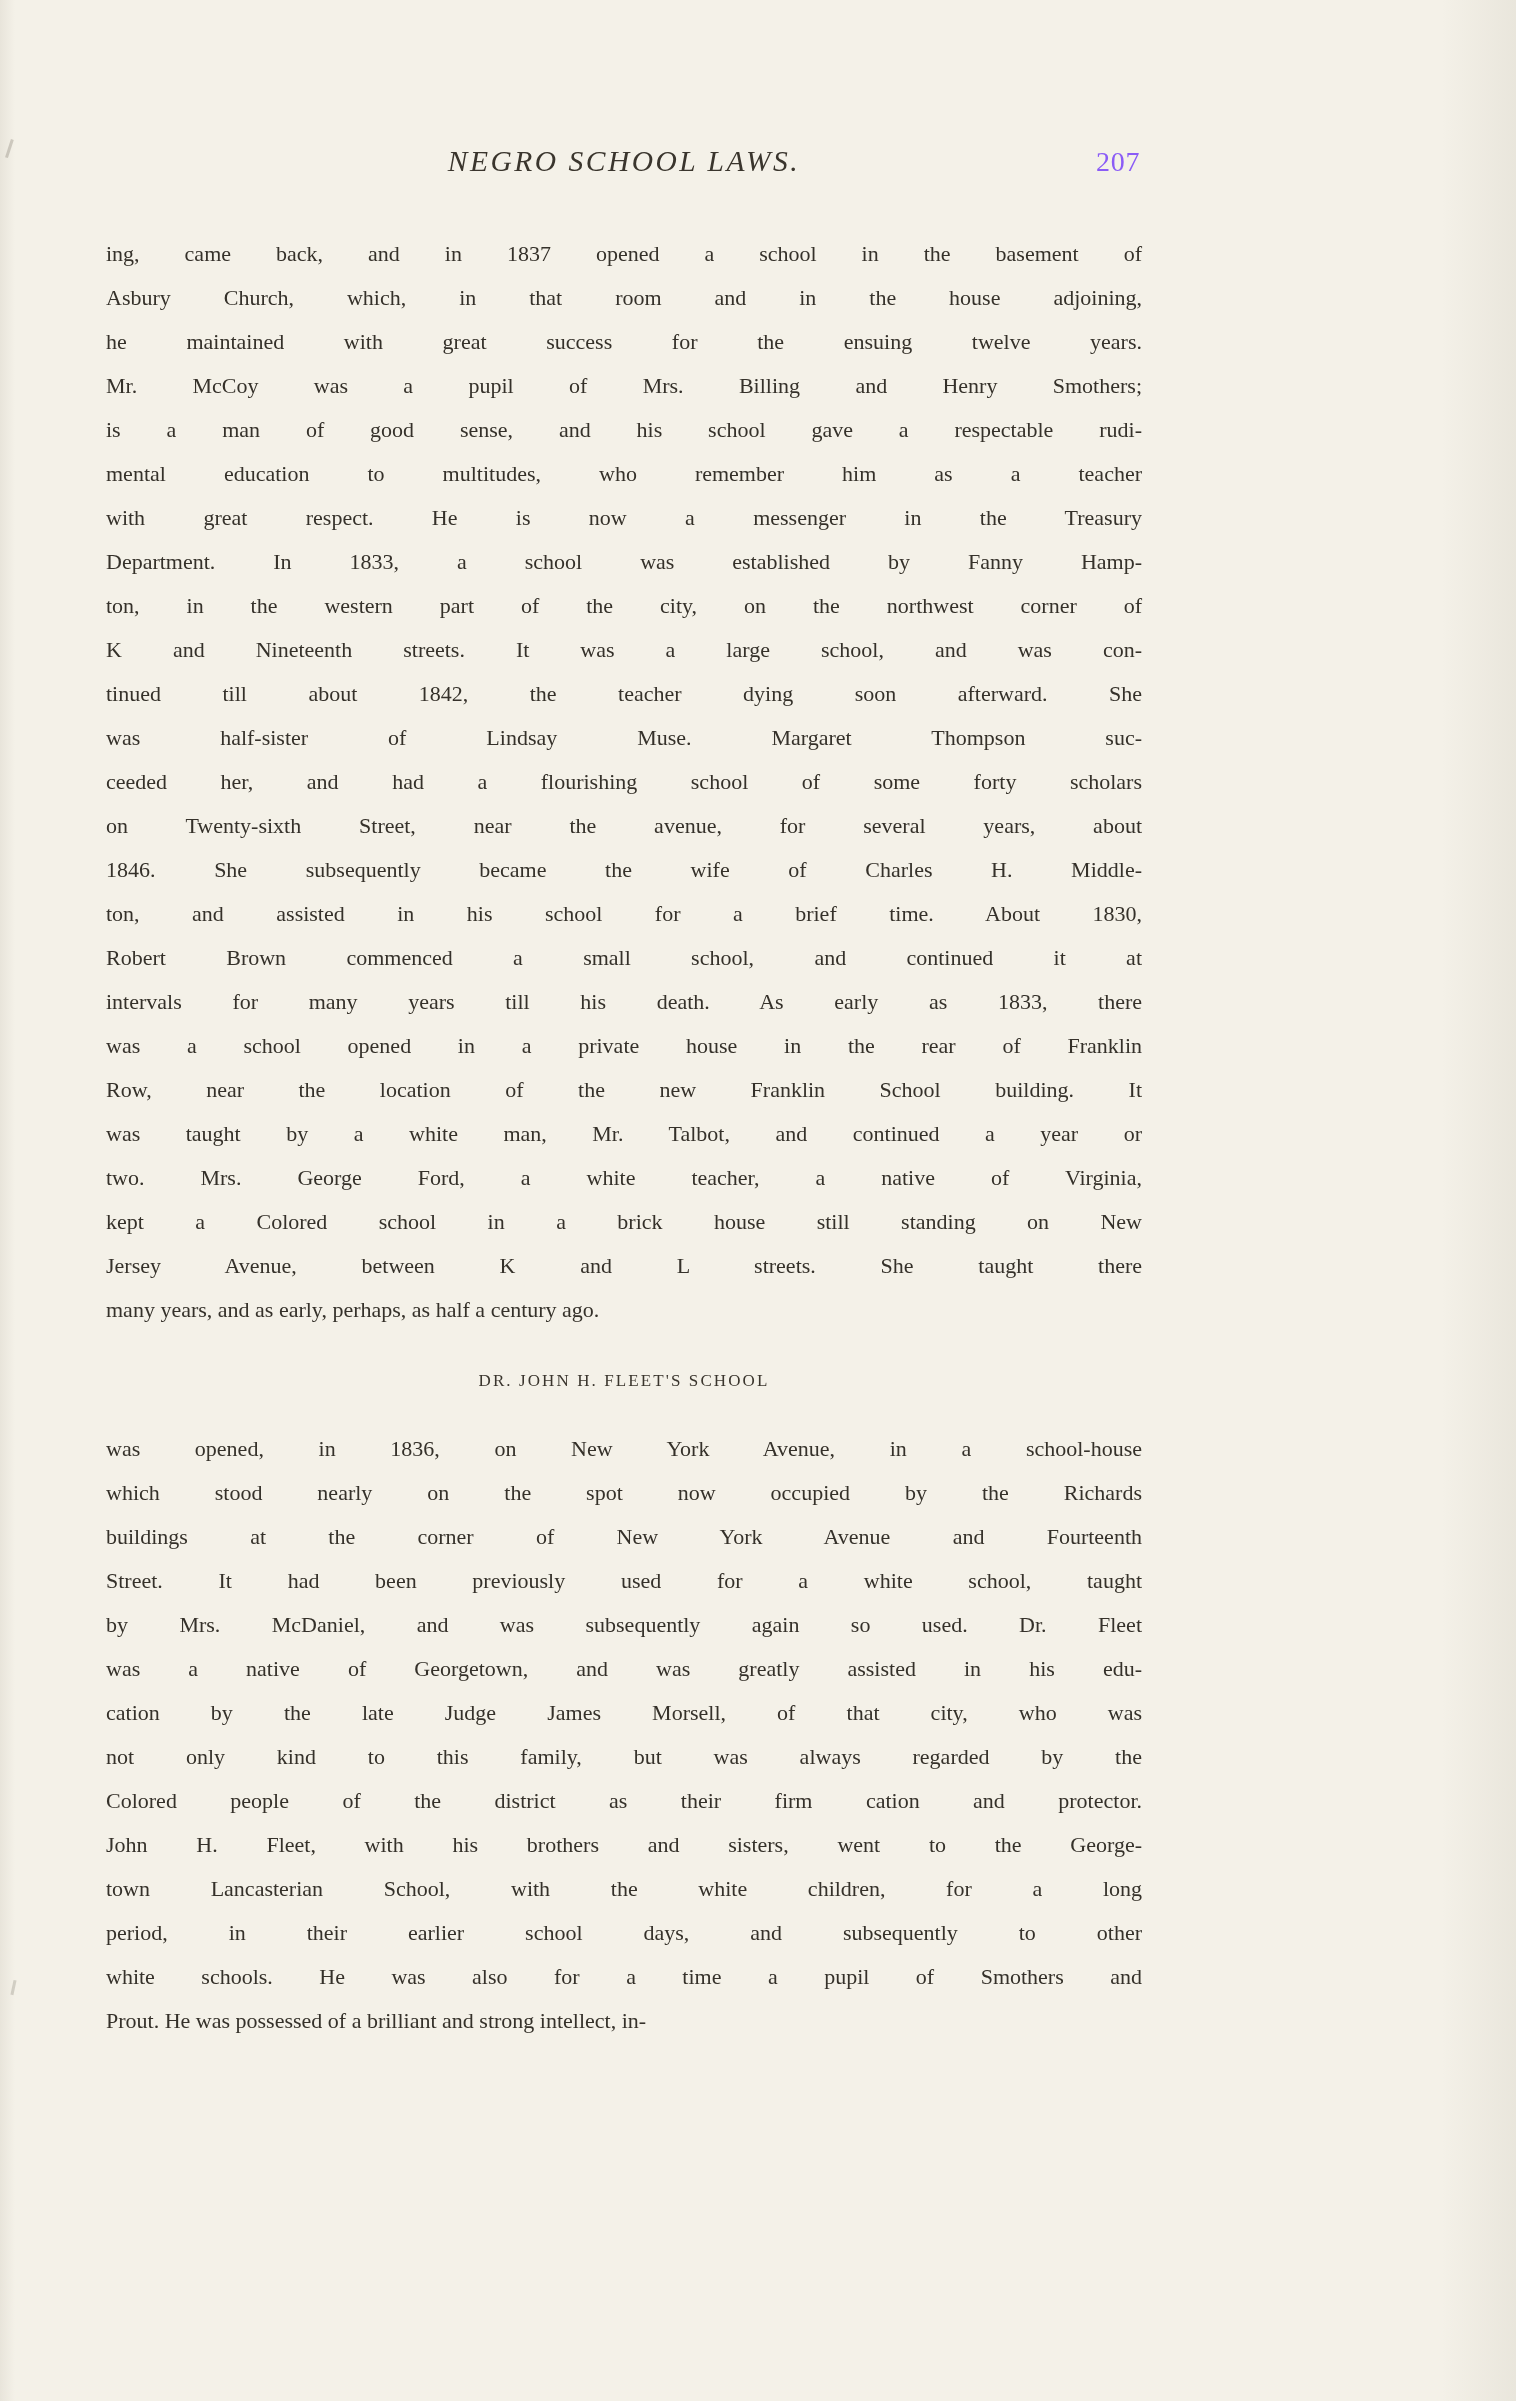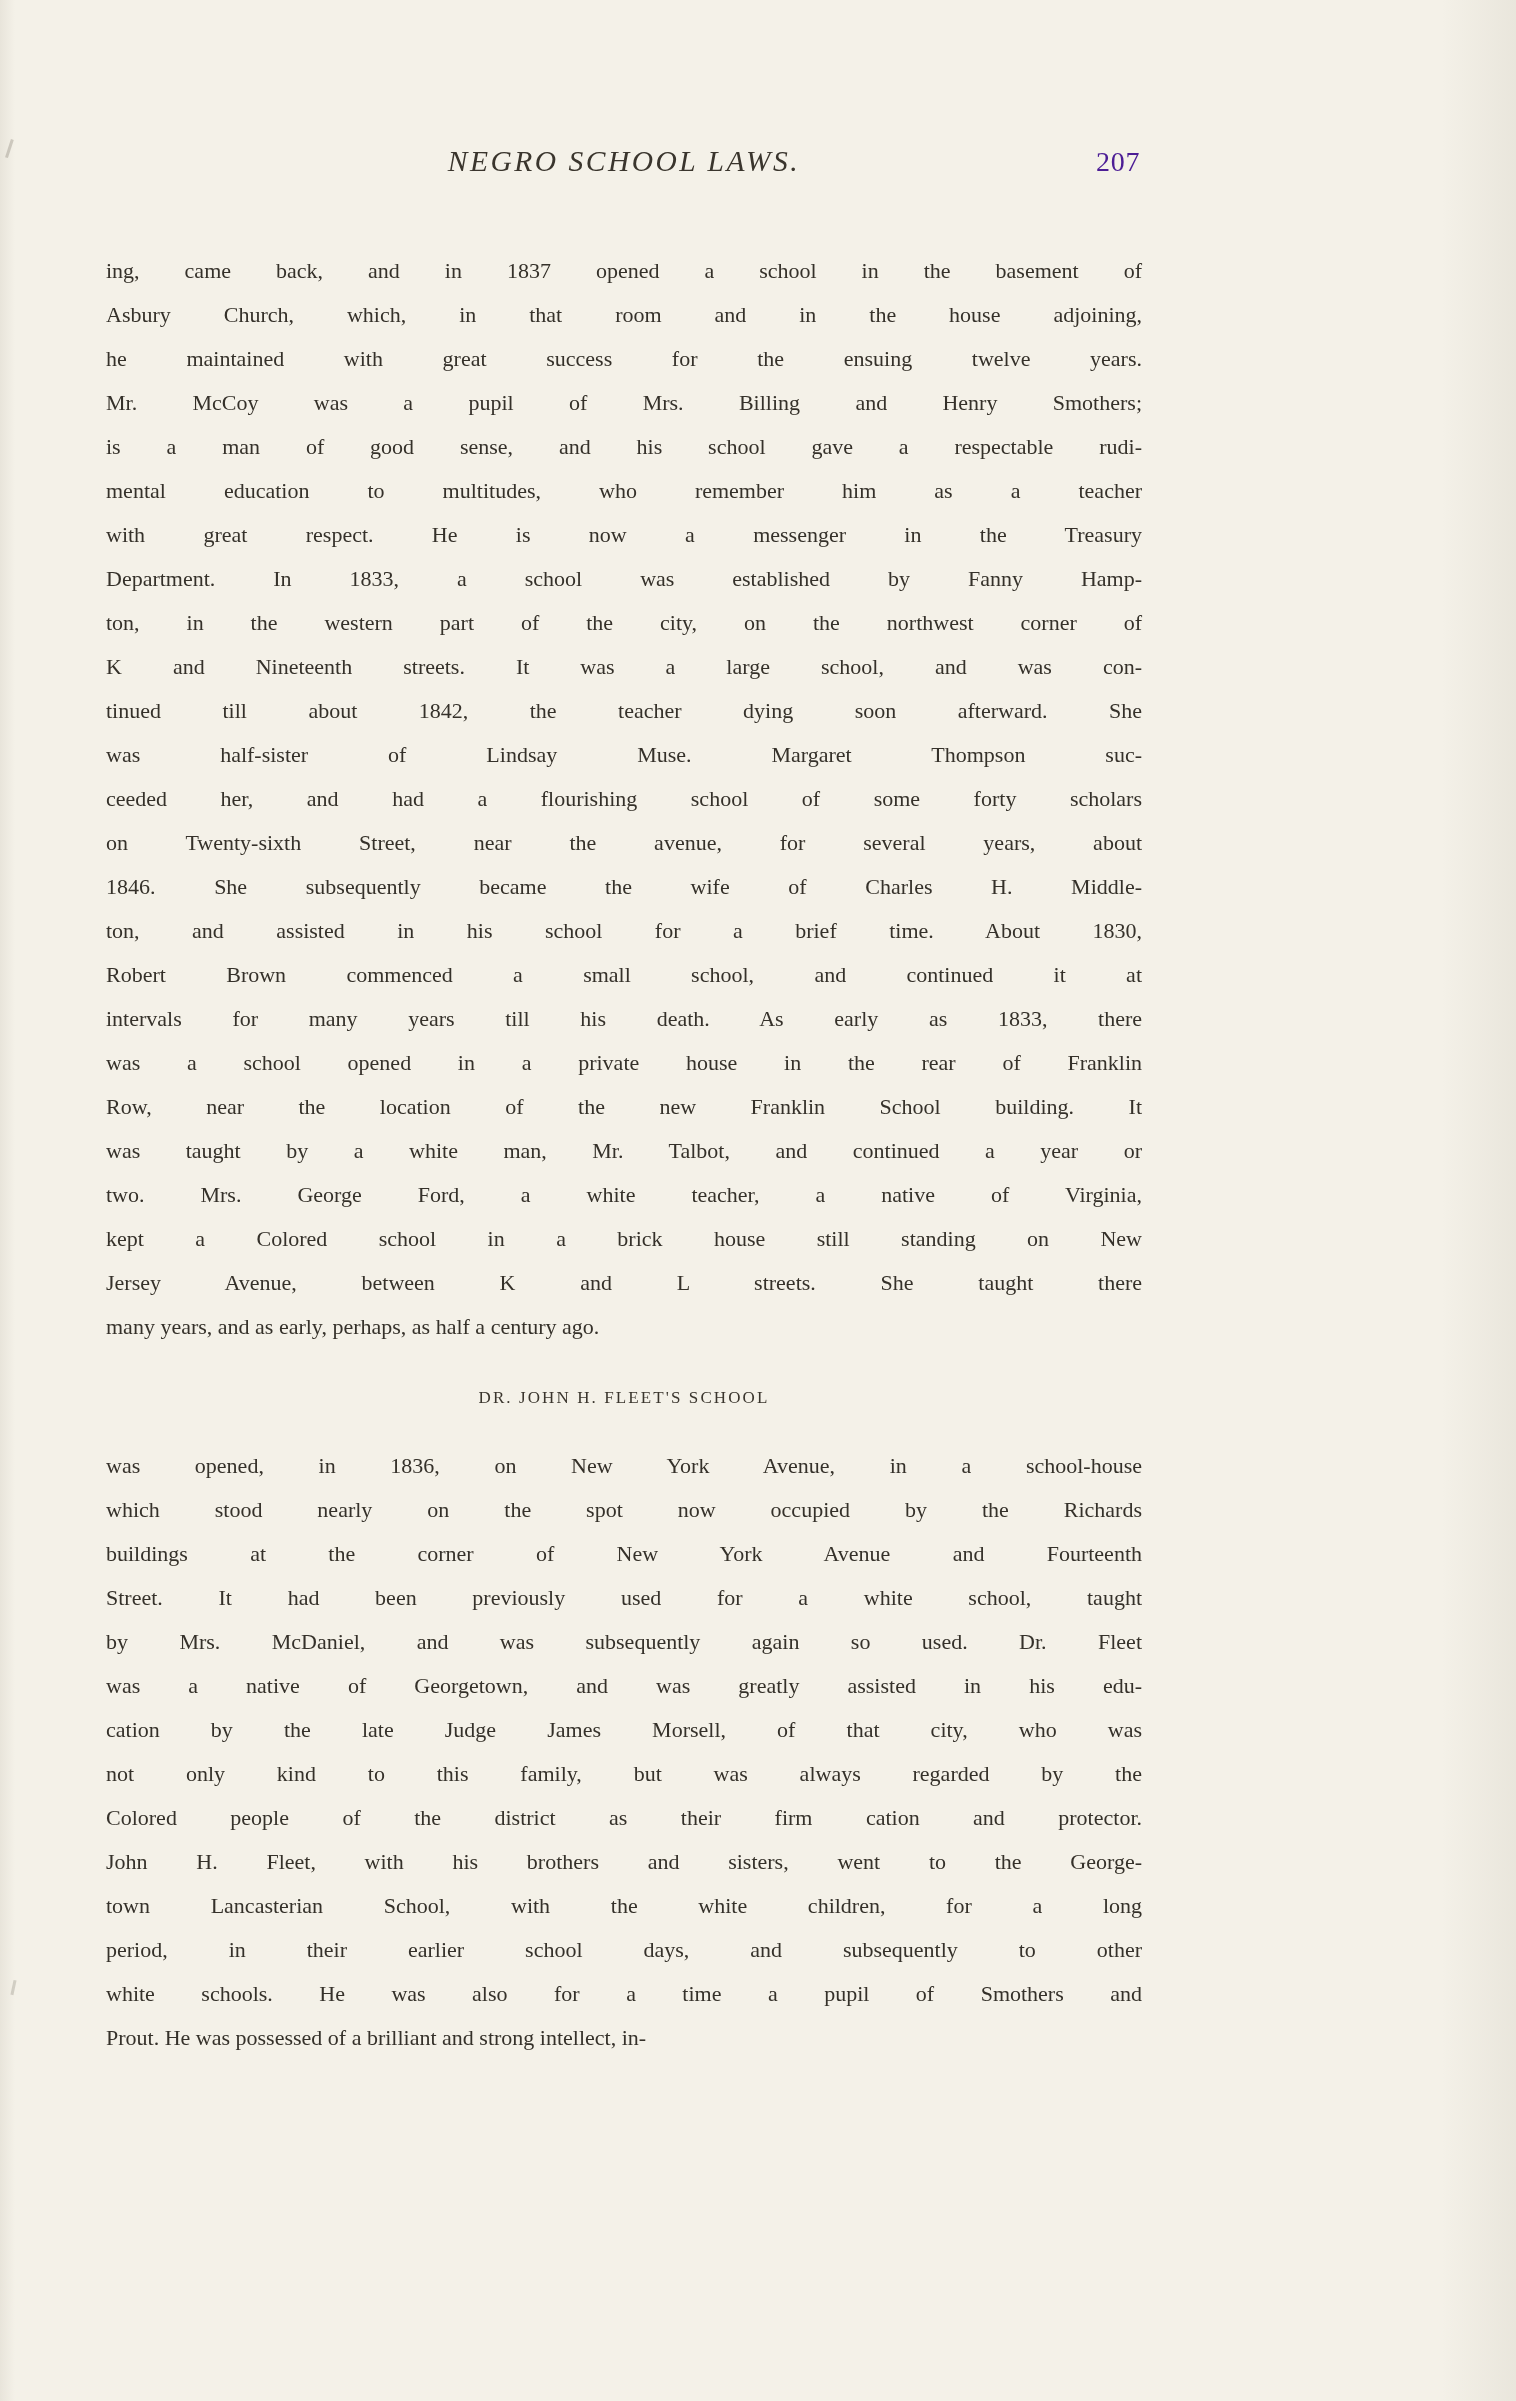--- a/index.html
+++ b/index.html
@@ -48,39 +48,39 @@
   }
   .text-block {
     margin-left: 106px;
     width: 1036px;
     position: relative;
   }
 
   .running-head {
     position: relative;
     height: 40px;
-    margin-bottom: 64px;
+    margin-bottom: 47px;
   }
   .running-title {
     position: absolute;
     left: 0; right: 0;
     text-align: center;
     font-style: italic;
     font-size: 29.5px;
     letter-spacing: 2.5px;
     color: #3a352d;
     white-space: nowrap;
   }
   .running-pageno {
     position: absolute;
     right: 1.7px;
     top: 0.8px;
     font-size: 28px;
     letter-spacing: 0.8px;
-    color: #4c1d95;
+    color: #8b5cf6;
   }
 
   .body-paragraph {
     font-size: 22px;
     line-height: 44px;
   }
   .line {
     text-align: justify;
     text-align-last: justify;
     white-space: normal;

